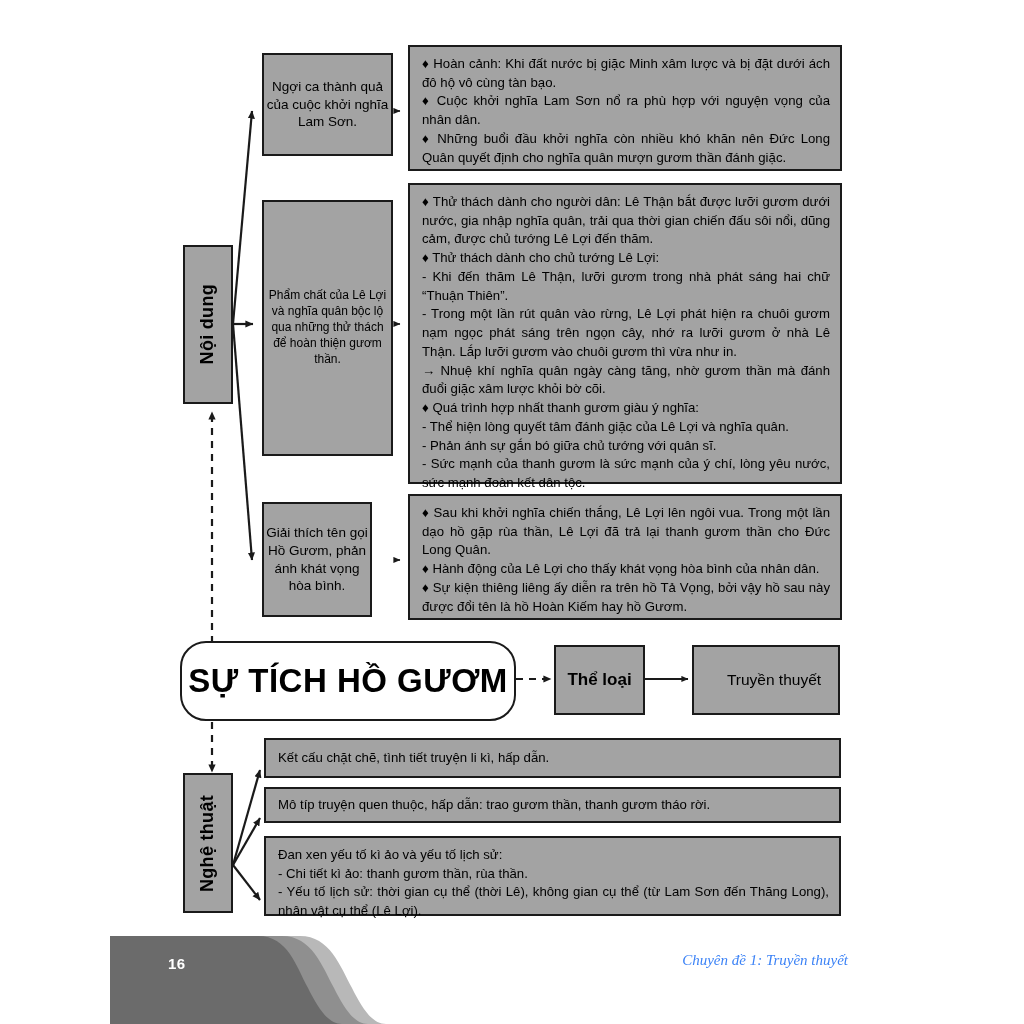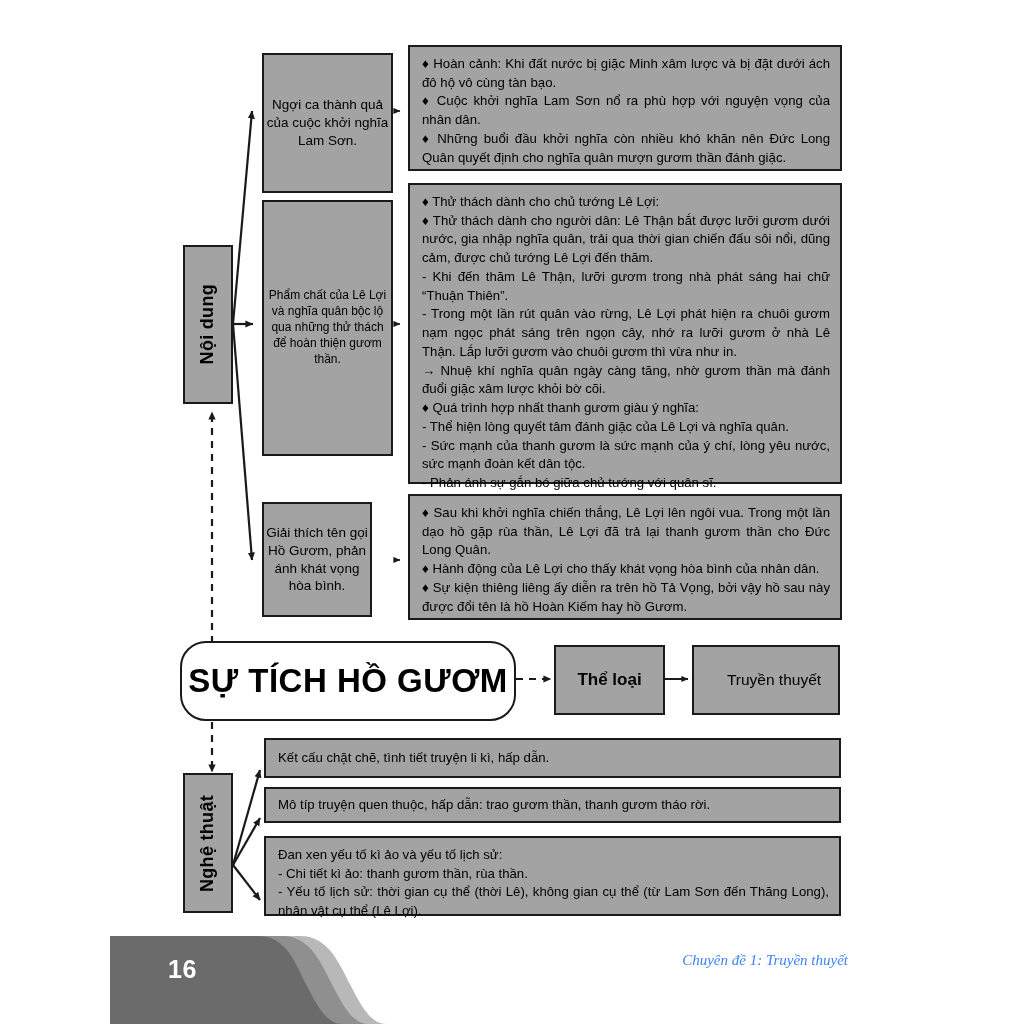--- a/index.html
+++ b/index.html
@@ -90,21 +90,21 @@
     font-size: 15px;
     color: #3b82f6;
     white-space: nowrap;
   }
   .pagenum {
     position: absolute;
     left: 168px;
     top: 955px;
     color: #fff;
     font-weight: bold;
-    font-size: 25px;
+    font-size: 15px;
     letter-spacing: 0.5px;
   }
 </style>
 </head>
 <body>
 
 <div id="page">
 
   <svg class="arrows" viewBox="0 0 1024 1024">
     <defs>
@@ -134,61 +134,61 @@
 
     <path d="M233,865 L260,770" stroke="#1a1a1a" stroke-width="2.2" fill="none" marker-end="url(#ah)"></path>
     <path d="M233,865 L260,818" stroke="#1a1a1a" stroke-width="2.2" fill="none" marker-end="url(#ah)"></path>
     <path d="M233,865 L260,900" stroke="#1a1a1a" stroke-width="2.2" fill="none" marker-end="url(#ah)"></path>
   </svg>
 
   <div class="box ctr" style="left:183px; top:245px; width:50px; height:159px;">
     <span class="lbl-vert" style="font-size:18px;">Nội dung</span>
   </div>
 
-  <div class="box ctr" style="left:262px; top:53px; width:131px; height:140px; font-size:13.5px;">
+  <div class="box ctr" style="left:262px; top:53px; width:131px; height:103px; font-size:13.5px;">
     <span>Ngợi ca thành quả của cuộc khởi nghĩa Lam Sơn.</span>
   </div>
 
   <div class="box ctr" style="left:262px; top:200px; width:131px; height:256px; font-size:12px;">
     <span>Phẩm chất của Lê Lợi và nghĩa quân bộc lộ qua những thử thách để hoàn thiện gươm thần.</span>
   </div>
 
   <div class="box ctr" style="left:262px; top:502px; width:110px; height:115px; font-size:13.5px;">
     <span>Giải thích tên gọi Hồ Gươm, phản ánh khát vọng hòa bình.</span>
   </div>
 
   <div class="box content" style="left:408px; top:45px; width:434px; height:126px;">
     <p>♦ Hoàn cảnh: Khi đất nước bị giặc Minh xâm lược và bị đặt dưới ách đô hộ vô cùng tàn bạo.</p>
     <p>♦ Cuộc khởi nghĩa Lam Sơn nổ ra phù hợp với nguyện vọng của nhân dân.</p>
     <p>♦ Những buổi đầu khởi nghĩa còn nhiều khó khăn nên Đức Long Quân quyết định cho nghĩa quân mượn gươm thần đánh giặc.</p>
   </div>
 
   <div class="box content" style="left:408px; top:183px; width:434px; height:301px;">
+    <p>♦ Thử thách dành cho người dân: Lê Thận bắt được lưỡi gươm dưới nước, gia nhập nghĩa quân, trải qua thời gian chiến đấu sôi nổi, dũng cảm, được chủ tướng Lê Lợi đến thăm.</p>
     <p>♦ Thử thách dành cho chủ tướng Lê Lợi:</p>
-    <p>♦ Thử thách dành cho người dân: Lê Thận bắt được lưỡi gươm dưới nước, gia nhập nghĩa quân, trải qua thời gian chiến đấu sôi nổi, dũng cảm, được chủ tướng Lê Lợi đến thăm.</p>
     <p>- Khi đến thăm Lê Thận, lưỡi gươm trong nhà phát sáng hai chữ “Thuận Thiên”.</p>
     <p>- Trong một lần rút quân vào rừng, Lê Lợi phát hiện ra chuôi gươm nạm ngọc phát sáng trên ngọn cây, nhớ ra lưỡi gươm ở nhà Lê Thận. Lắp lưỡi gươm vào chuôi gươm thì vừa như in.</p>
     <p>→ Nhuệ khí nghĩa quân ngày càng tăng, nhờ gươm thần mà đánh đuổi giặc xâm lược khỏi bờ cõi.</p>
     <p>♦ Quá trình hợp nhất thanh gươm giàu ý nghĩa:</p>
     <p>- Thể hiện lòng quyết tâm đánh giặc của Lê Lợi và nghĩa quân.</p>
+    <p>- Phản ánh sự gắn bó giữa chủ tướng với quân sĩ.</p>
     <p>- Sức mạnh của thanh gươm là sức mạnh của ý chí, lòng yêu nước, sức mạnh đoàn kết dân tộc.</p>
-    <p>- Phản ánh sự gắn bó giữa chủ tướng với quân sĩ.</p>
   </div>
 
   <div class="box content" style="left:408px; top:494px; width:434px; height:126px;">
     <p>♦ Sau khi khởi nghĩa chiến thắng, Lê Lợi lên ngôi vua. Trong một lần dạo hồ gặp rùa thần, Lê Lợi đã trả lại thanh gươm thần cho Đức Long Quân.</p>
     <p>♦ Hành động của Lê Lợi cho thấy khát vọng hòa bình của nhân dân.</p>
     <p>♦ Sự kiện thiêng liêng ấy diễn ra trên hồ Tả Vọng, bởi vậy hồ sau này được đổi tên là hồ Hoàn Kiếm hay hồ Gươm.</p>
   </div>
 
   <div class="title-box" style="left:180px; top:641px; width:336px; height:80px;">
     <span>SỰ TÍCH HỒ GƯƠM</span>
   </div>
 
-  <div class="box ctr" style="left:554px; top:645px; width:111px; height:70px; font-size:17px; font-weight:bold;">
+  <div class="box ctr" style="left:554px; top:645px; width:91px; height:70px; font-size:17px; font-weight:bold;">
     <span>Thể loại</span>
   </div>
 
   <div class="box ctr" style="left:692px; top:645px; width:148px; height:70px; font-size:15.5px;padding-left:16px;">
     <span>Truyền thuyết</span>
   </div>
 
   <div class="box ctr" style="left:183px; top:773px; width:50px; height:140px;">
     <span class="lbl-vert" style="font-size:18px;">Nghệ thuật</span>
   </div>

